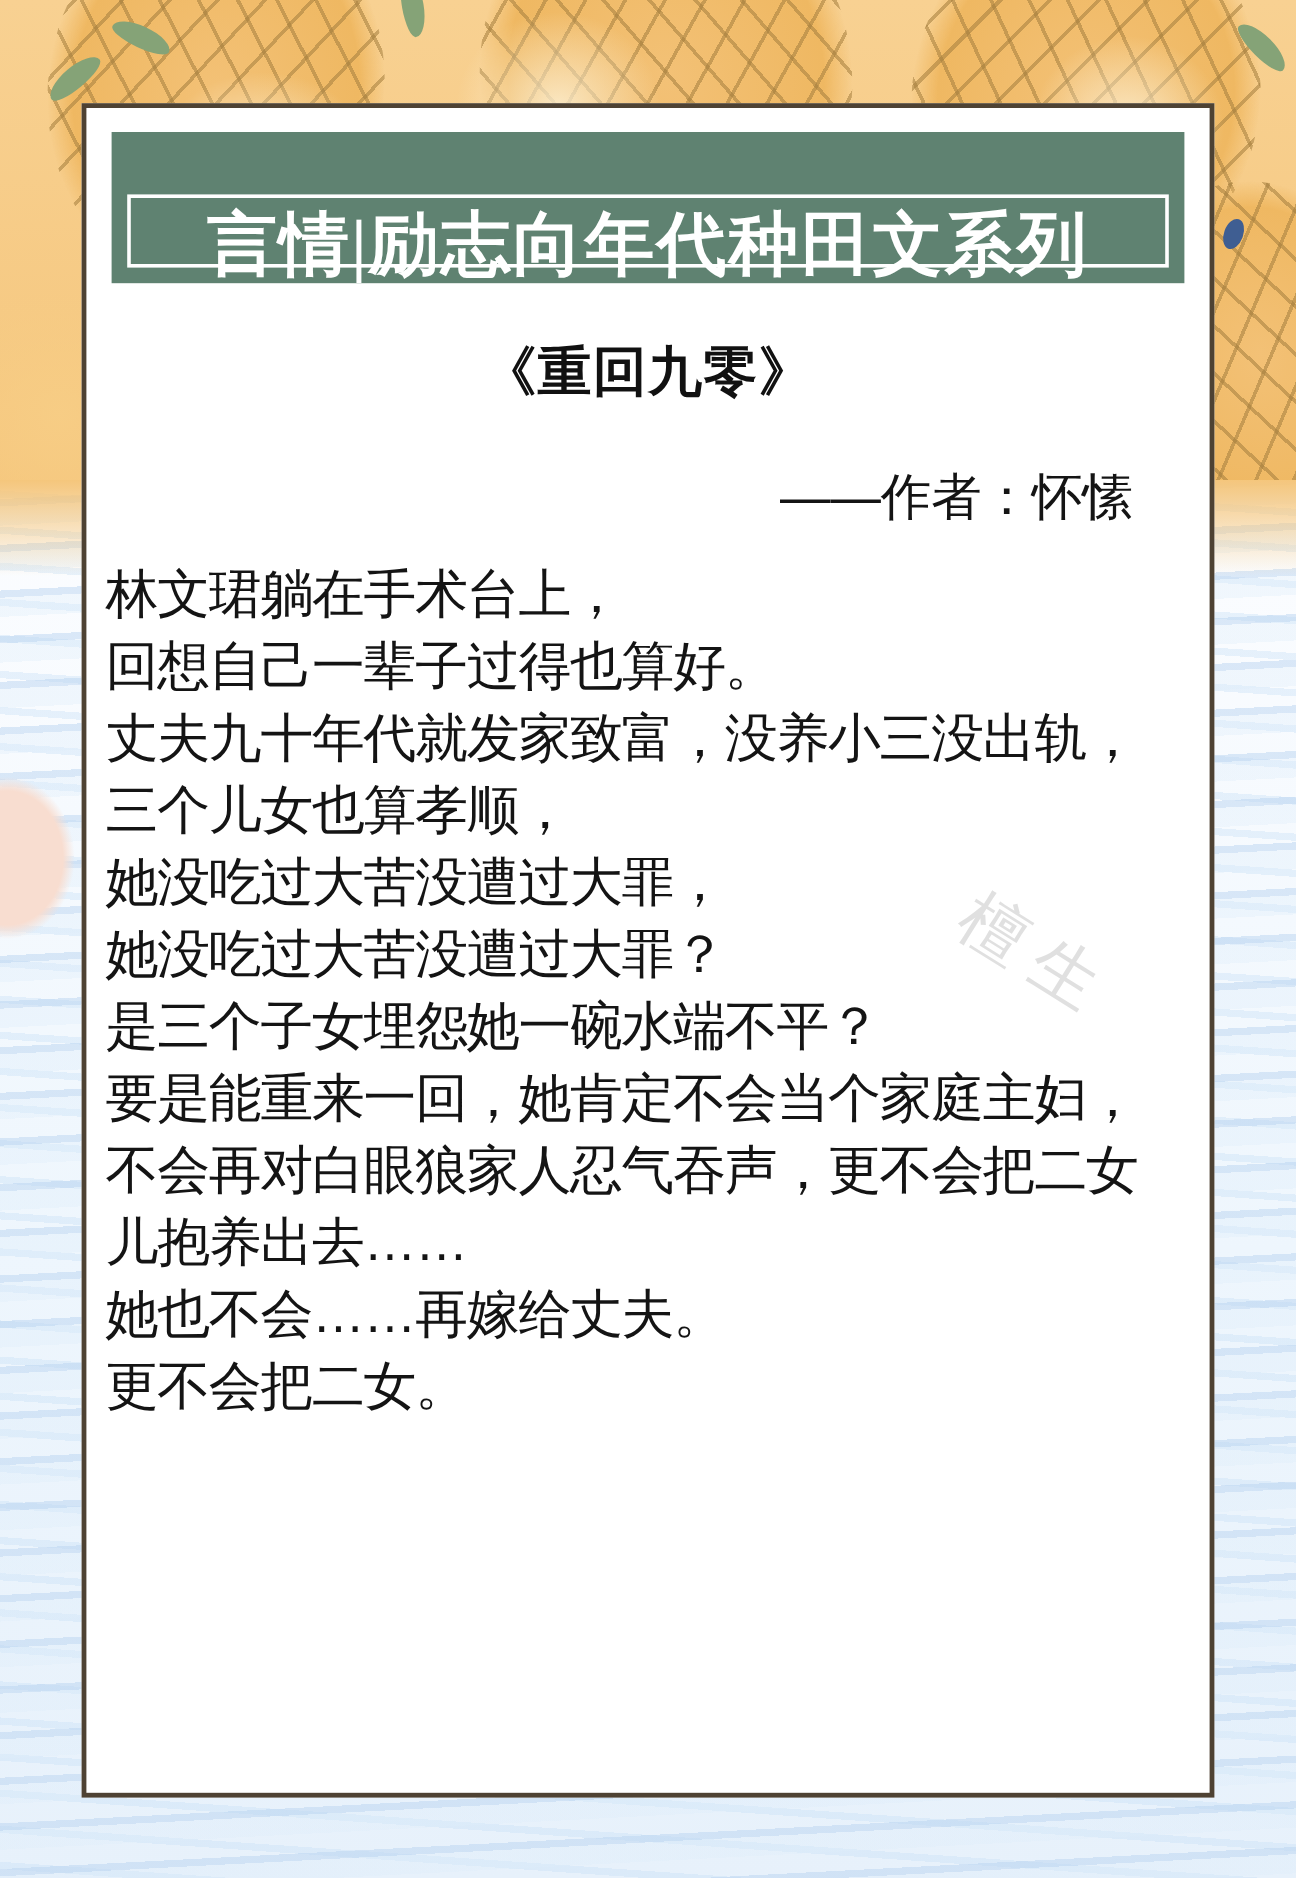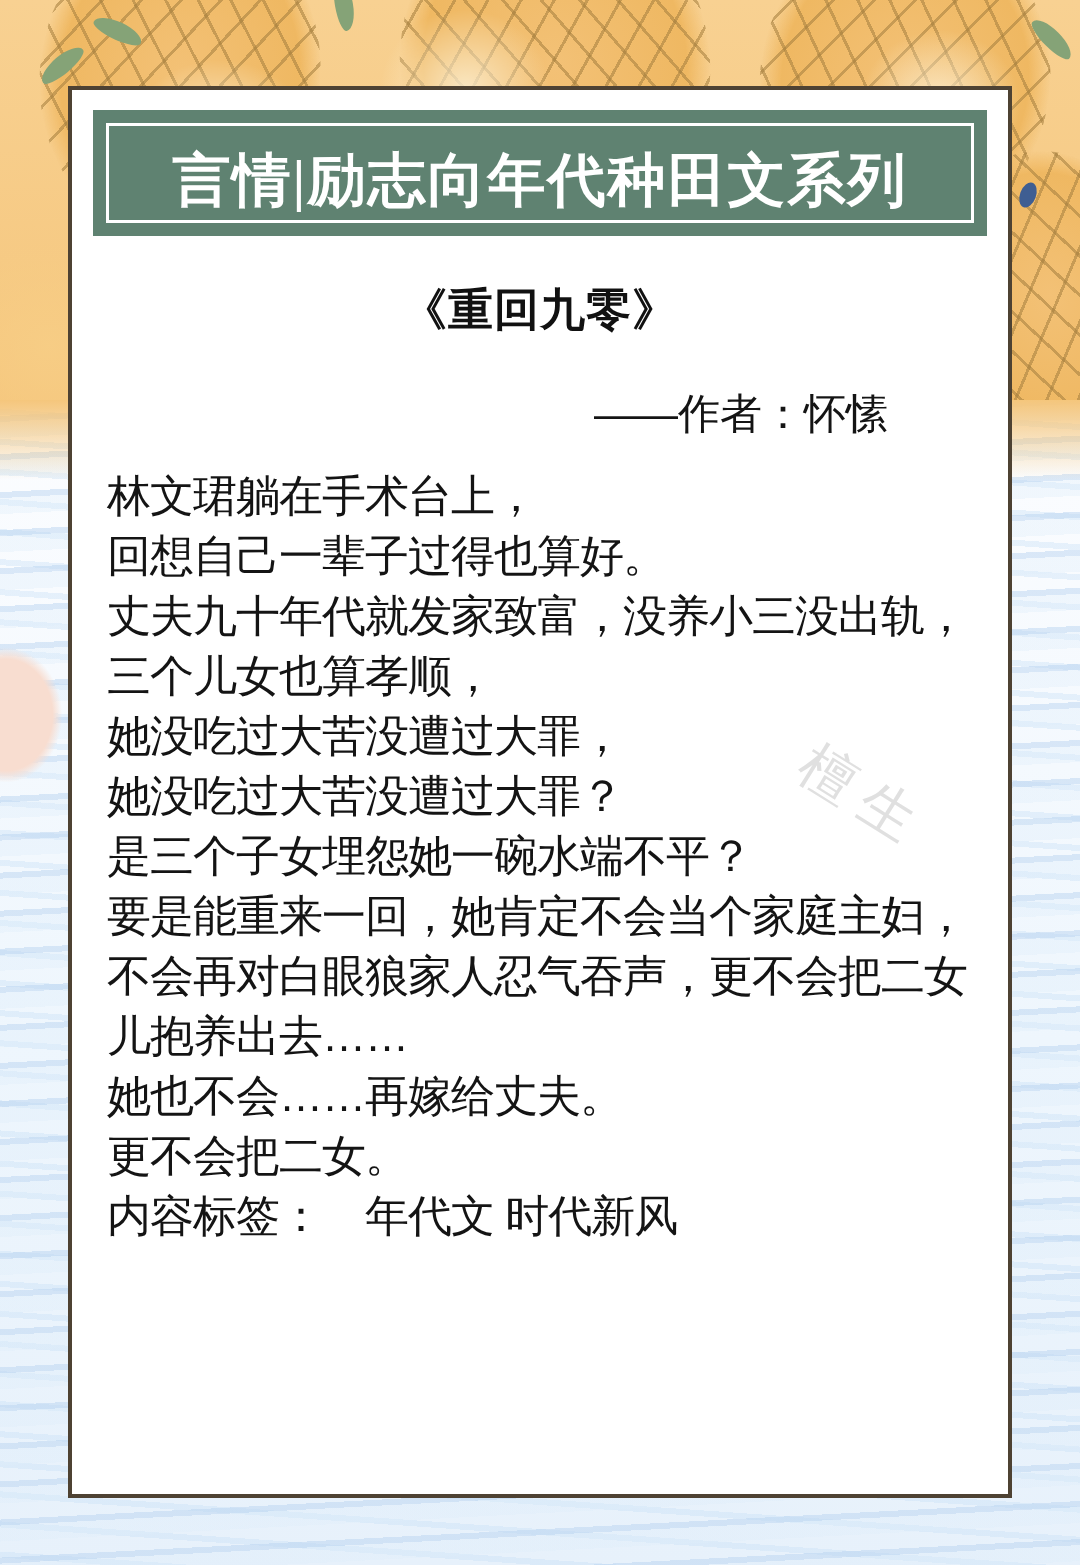--- a/index.html
+++ b/index.html
@@ -41,38 +41,38 @@
   .card{
     position:absolute;left:68px;top:86px;width:936px;height:1404px;
     background:#ffffff;border:4px solid #4e4233;box-sizing:content-box;
   }
   .banner{
     position:relative;margin:20px auto 0 auto;width:894px;height:126px;
     background:#5f8271;
   }
   .banner-inner{
     position:absolute;inset:13px;border:3px solid #ffffff;
-    display:flex;align-items:flex-end;justify-content:center;
+    display:flex;align-items:flex-start;justify-content:center;margin-top:39px;
   }
   .banner-text{
     color:#ffffff;font-family:"Liberation Serif",serif;font-weight:700;
     font-size:58px;letter-spacing:2px;white-space:nowrap;
   }
   .book-title{
     margin-top:36px;text-align:center;
     font-family:"Liberation Serif",serif;font-weight:700;
     font-size:45px;line-height:76px;color:#111111;letter-spacing:1px;
   }
   .author-line{
     margin-top:40px;height:52px;line-height:52px;
-    text-align:right;padding-right:120px;
+    text-align:right;padding-right:64px;
     font-size:42px;font-weight:500;color:#141414;
   }
   .synopsis{
-    margin-top:26px;padding:0 35px;
+    margin-top:26px;padding:0 16px;
   }
   .syn-line{
     font-size:44px;line-height:60px;letter-spacing:-1px;
     color:#141414;white-space:nowrap;
   }
   .watermark{
     position:absolute;left:752px;top:638px;
     transform:rotate(32deg);transform-origin:left top;
     font-size:56px;letter-spacing:14px;color:#e0e0e0;white-space:nowrap;
   }
@@ -119,18 +119,17 @@
     <div class="syn-line">丈夫九十年代就发家致富，没养小三没出轨，</div>
     <div class="syn-line">三个儿女也算孝顺，</div>
     <div class="syn-line">她没吃过大苦没遭过大罪，</div>
     <div class="syn-line">她没吃过大苦没遭过大罪？</div>
     <div class="syn-line">是三个子女埋怨她一碗水端不平？</div>
     <div class="syn-line">要是能重来一回，她肯定不会当个家庭主妇，</div>
     <div class="syn-line">不会再对白眼狼家人忍气吞声，更不会把二女</div>
     <div class="syn-line">儿抱养出去……</div>
     <div class="syn-line">她也不会……再嫁给丈夫。</div>
     <div class="syn-line">更不会把二女。</div>
-    <div class="syn-line">内容标签：　年代文 时代新风</div>
   </div>
 
   <div class="watermark">檀生</div>
 
 </div>
 
 </body></html>

